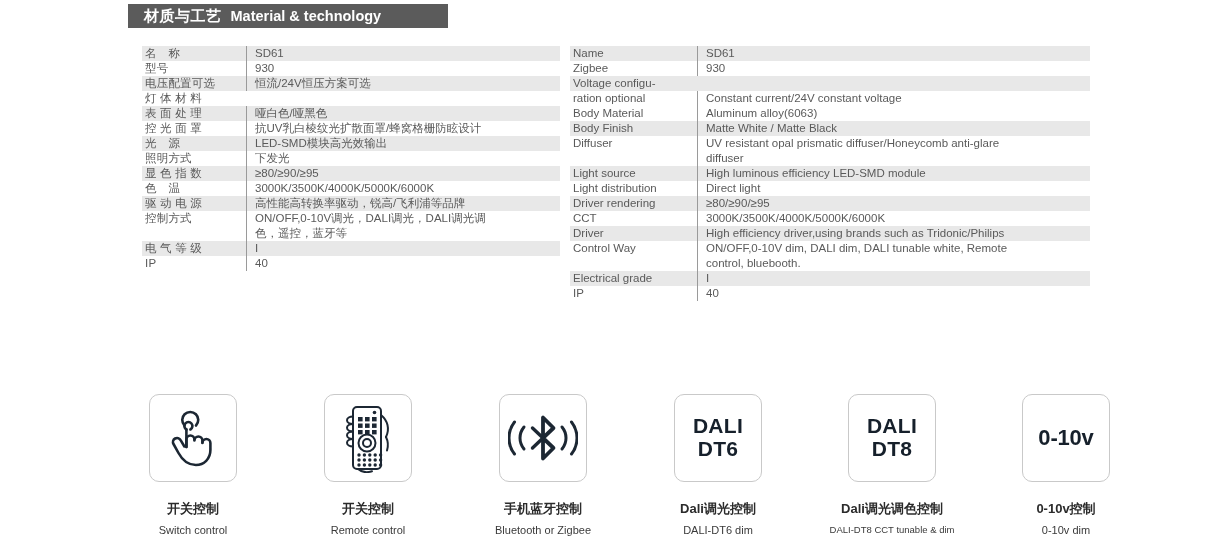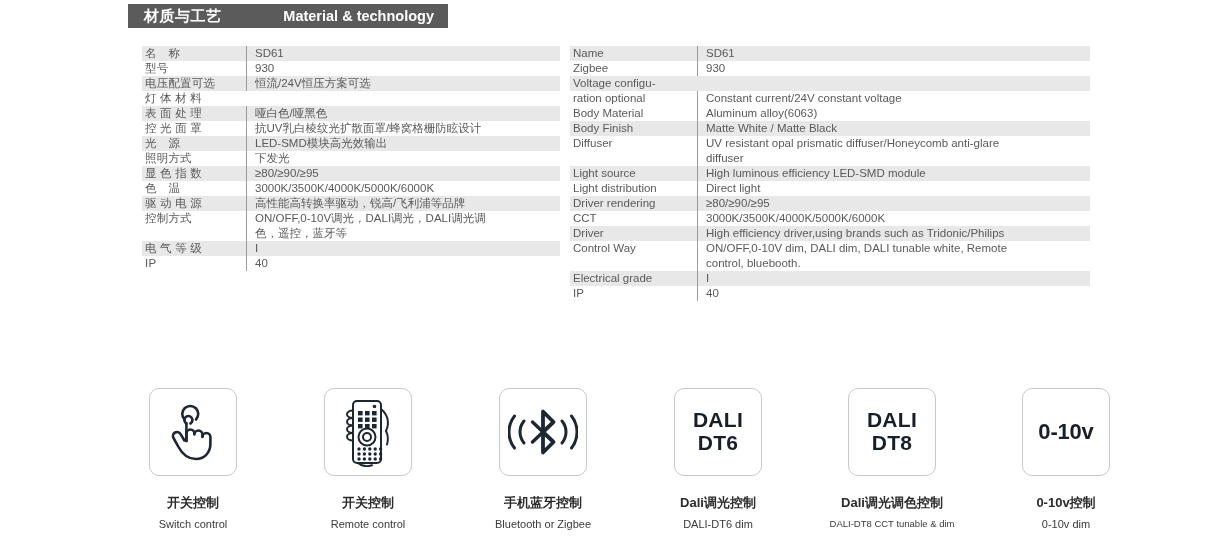--- a/index.html
+++ b/index.html
@@ -13,21 +13,20 @@
 
   
   .banner {
     position: absolute;
     height: 24px;
     background: #5b5b5b;
     display: flex;
     align-items: center;
     padding: 0 14px 0 16px;
     white-space: nowrap;
-    justify-content: space-between;
   }
   .banner .cn {
     color: #ffffff;
     font-size: 15px;
     font-weight: bold;
     letter-spacing: 0.5px;
   }
   .banner .en {
     color: #ffffff;
     font-size: 14.5px;
@@ -80,21 +79,21 @@
     left: 126px; top: 382px;
     width: 960px; height: 150px;
   }
   .mode {
     position: absolute;
     width: 150px;
     text-align: center;
   }
   .mode-icon {
     width: 88px; height: 88px;
-    margin: 6px auto;
+    margin: 12px auto;
     border: 1px solid #c9c9c9;
     border-radius: 10px;
     background: #ffffff;
     display: flex;
     align-items: center;
     justify-content: center;
   }
   .mode-icon svg { display: block; }
   .mode-icon .dali {
     font-size: 21px;

